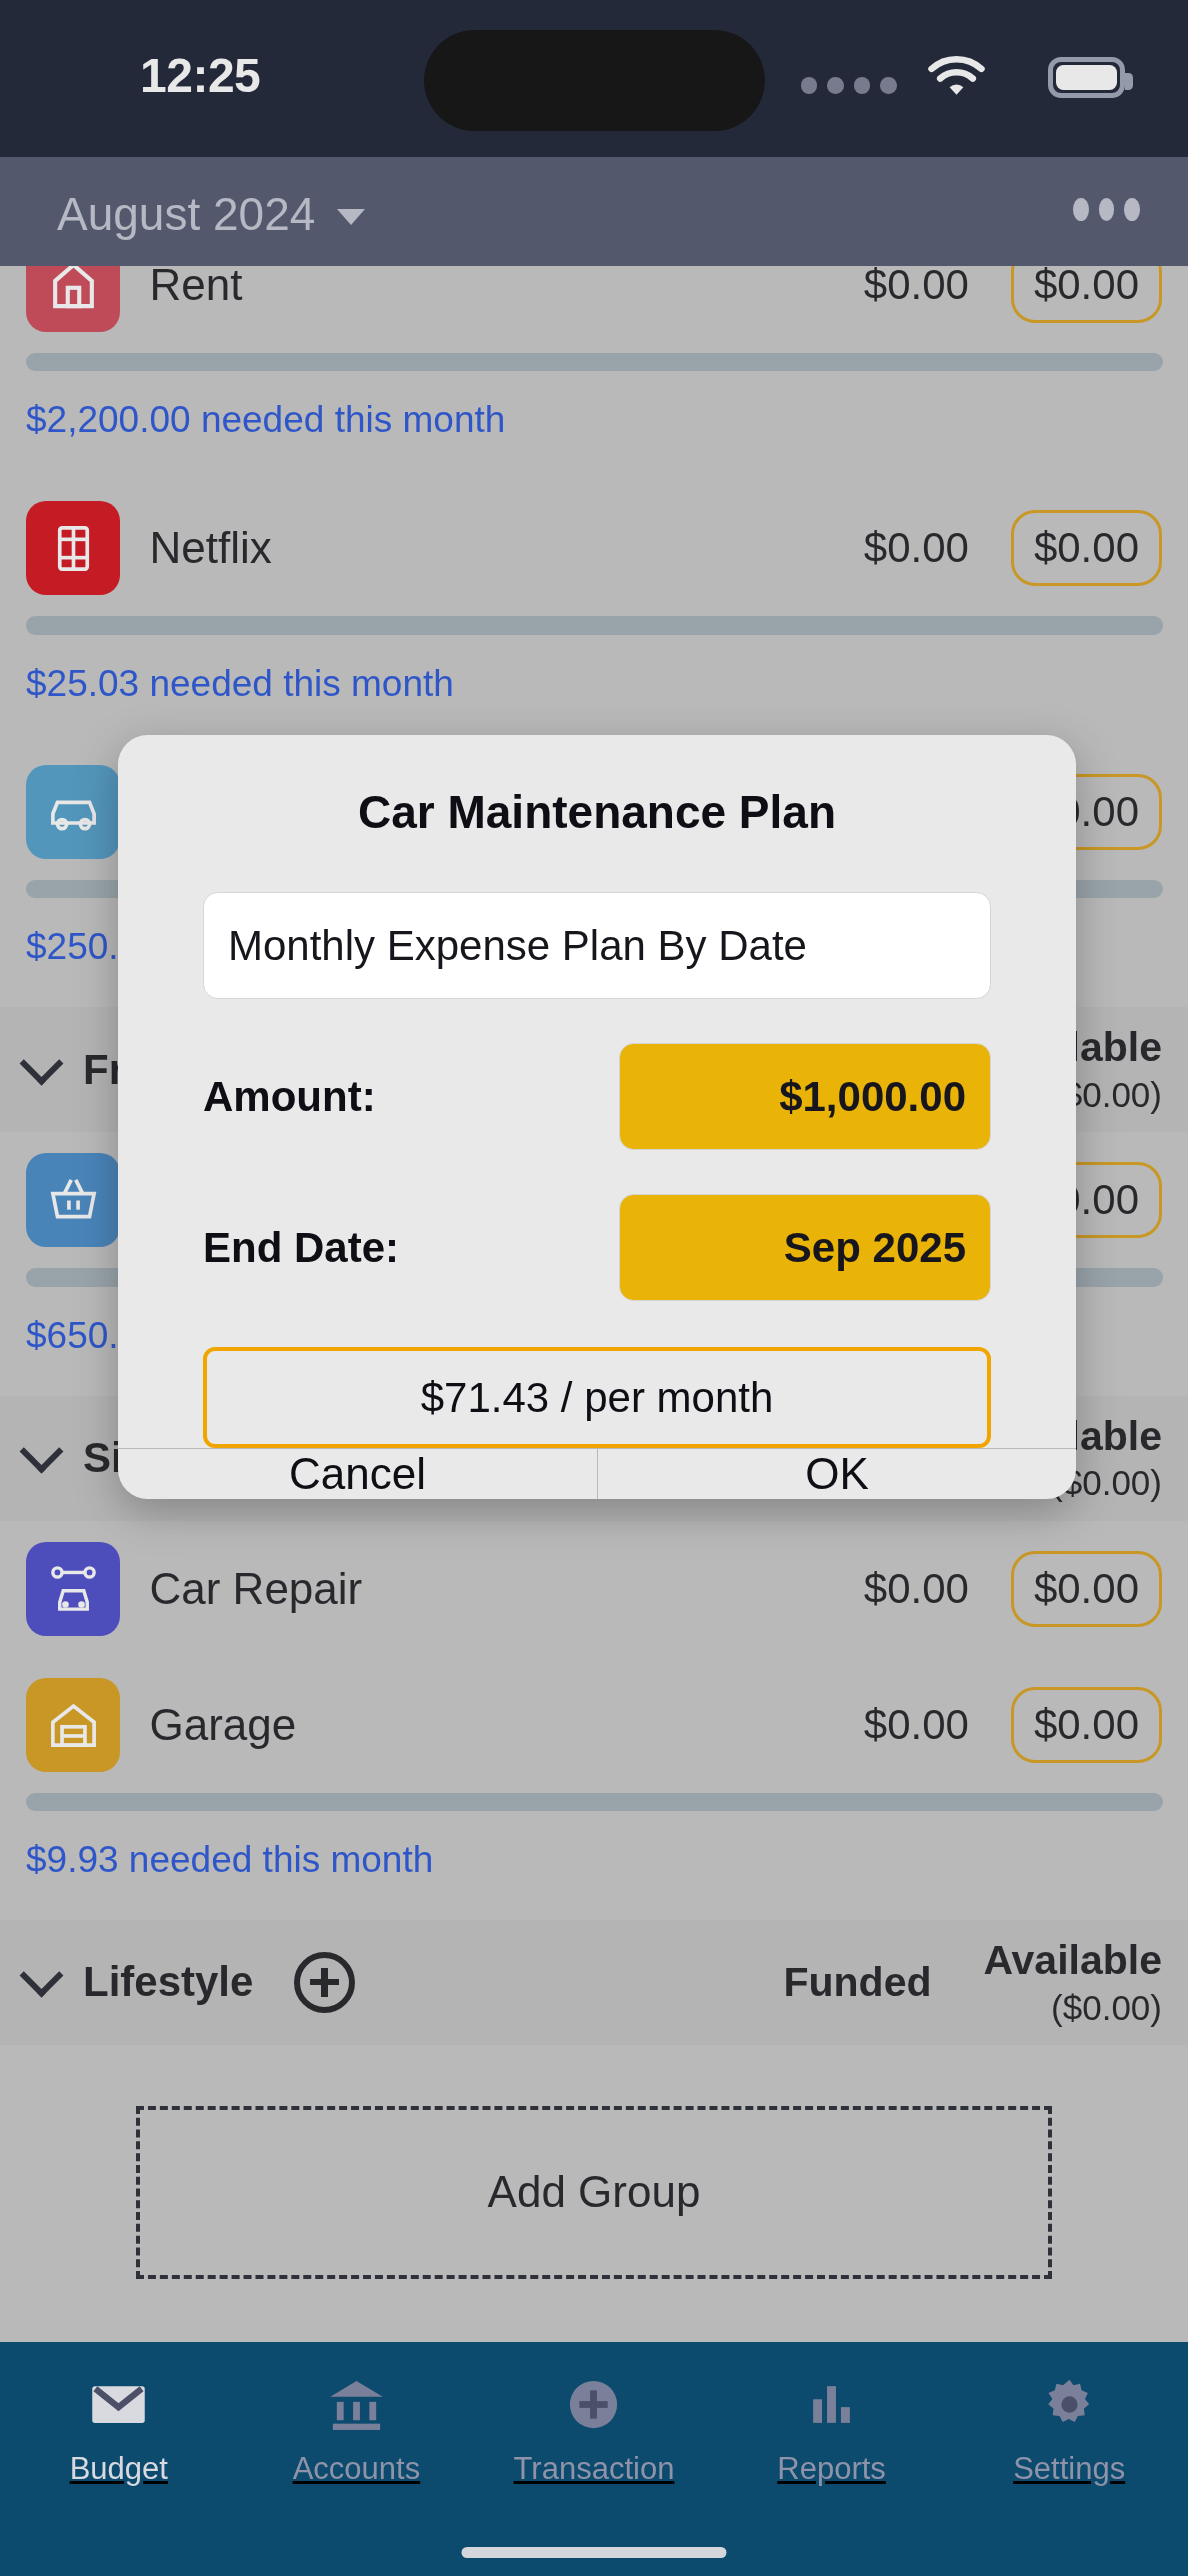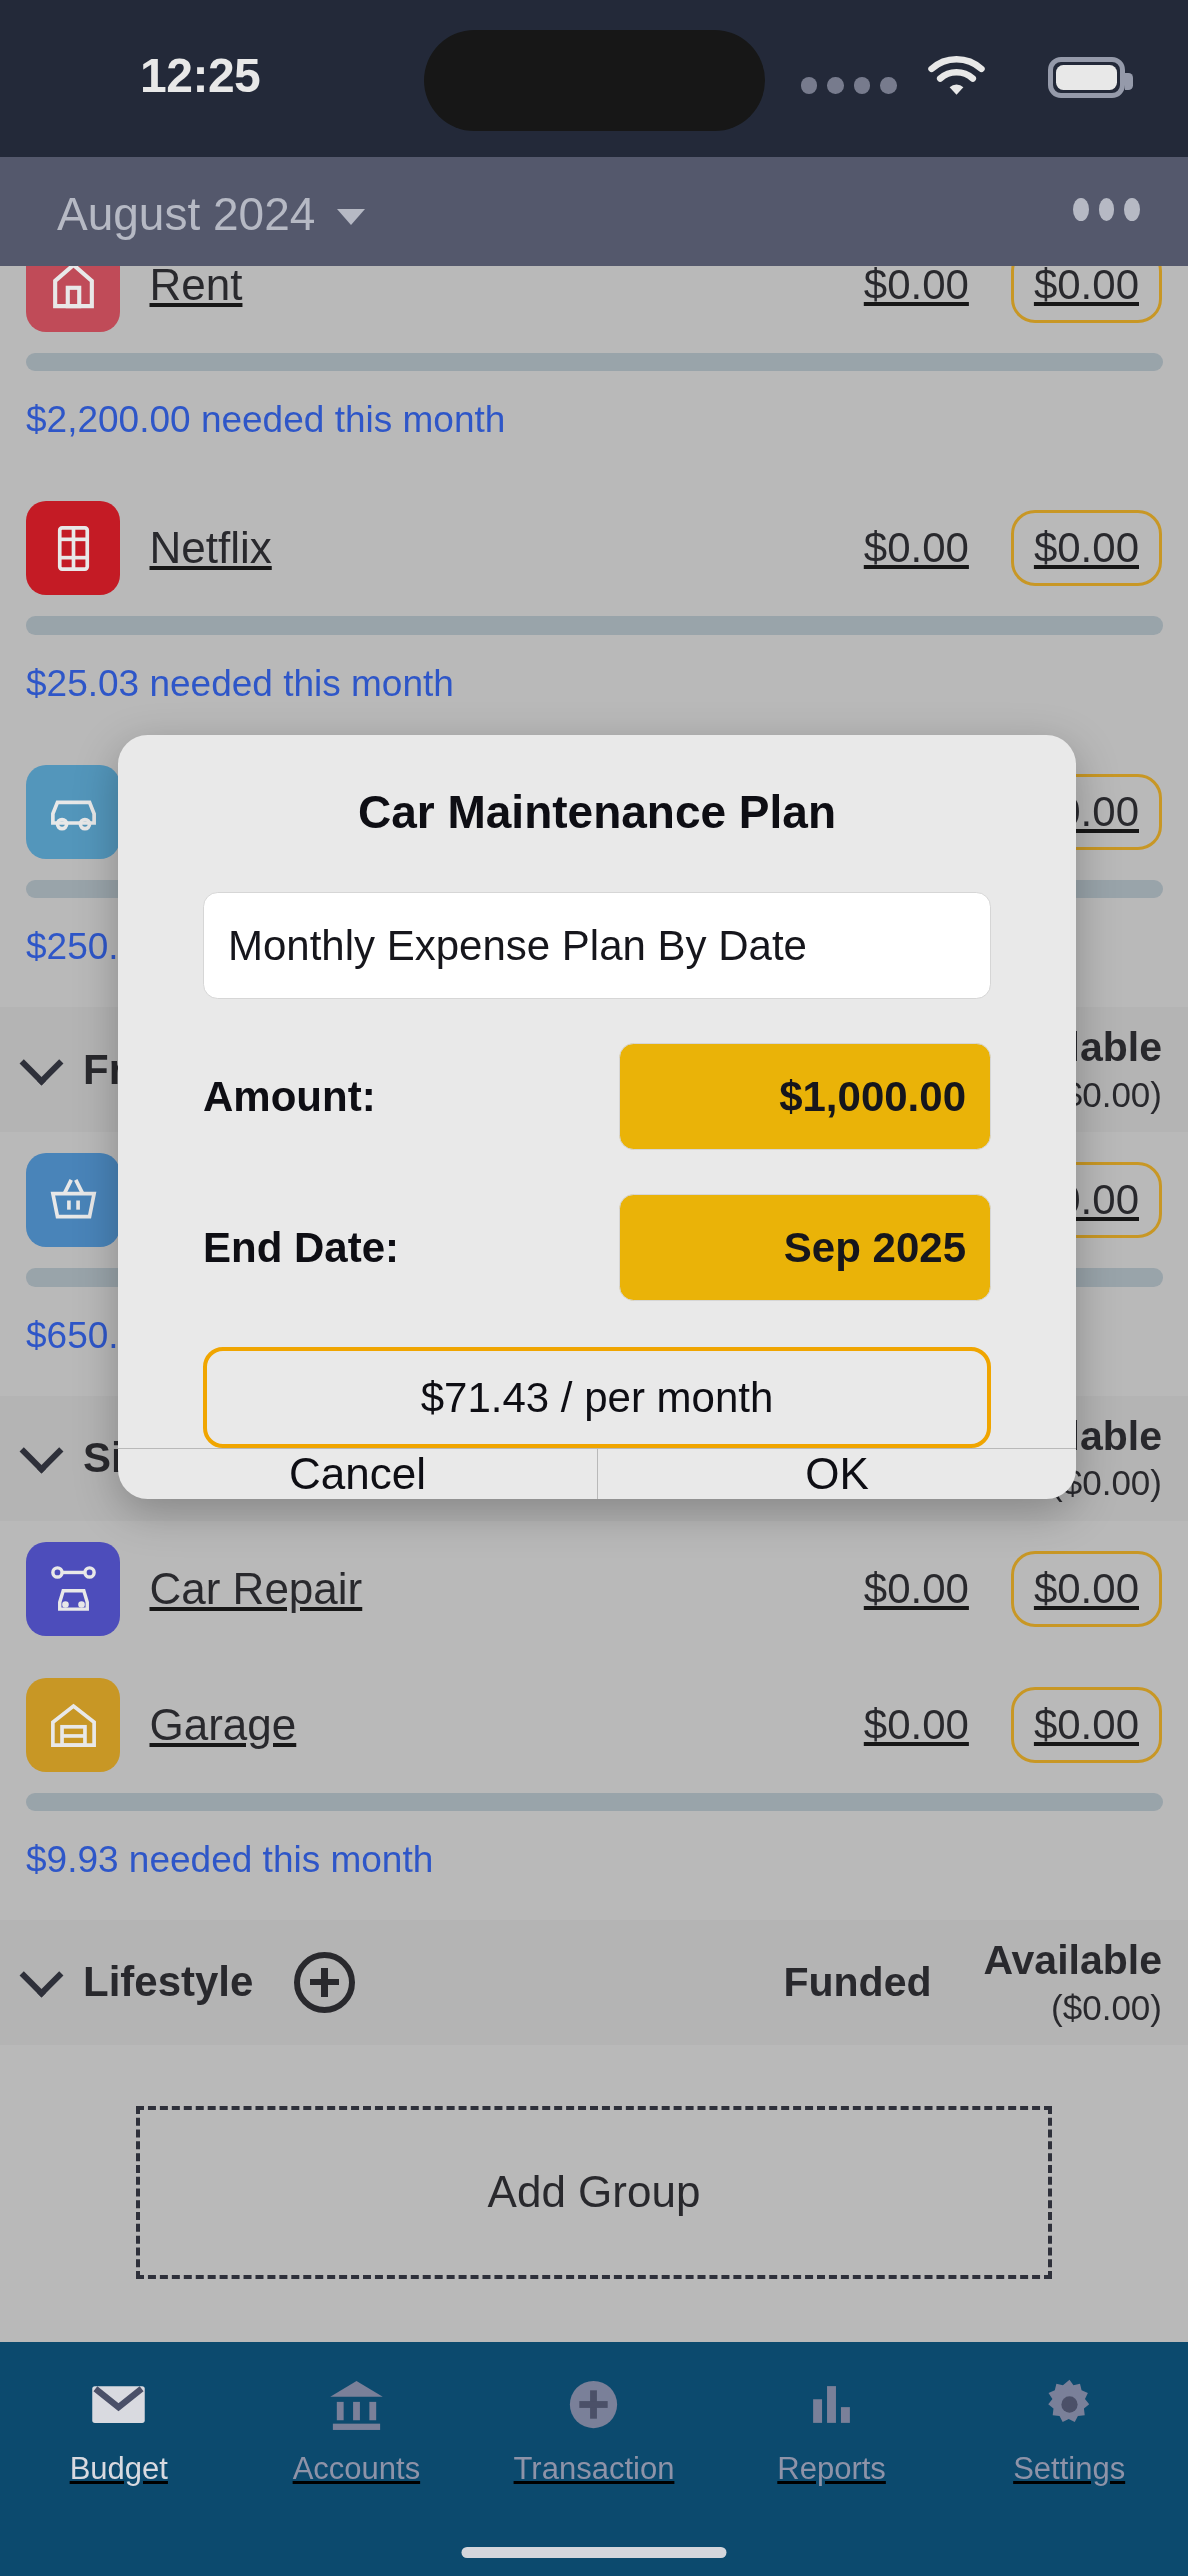--- a/index.html
+++ b/index.html
@@ -59,21 +59,21 @@
     position: absolute; right: 48px; top: 41px;
     display: flex; gap: 10px;
   }
   .header-more i { width: 15.7px; height: 23px; border-radius: 50%; background: #c2c6d4; display: block; }
 
   
   .content { position: absolute; top: 265px; left: 0; width: 1188px; bottom: 234px; background: #c6c6c6; }
 
   .row {
     position: relative; height: 136px; width: 1188px;
-    display: flex; align-items: center; padding: 0 26px; text-decoration: underline;
+    display: flex; align-items: center; padding: 0 26px;
   }
   .cat-icon {
     width: 94px; height: 94px; border-radius: 20px;
     display: flex; align-items: center; justify-content: center; flex: 0 0 auto;
   }
   .cat-icon svg { width: 55px; height: 55px; }
   .cat-name { font-size: 44px; color: #16161c; margin-left: 29.5px; flex: 1 1 auto; }
   .cat-funded { font-size: 42px; color: #16161c; margin-right: 42px; }
   .cat-avail {
     font-size: 42px; color: #16161c; border: 3.7px solid #d89d12;
@@ -141,21 +141,21 @@
     margin-top: 44px; display: flex; align-items: center; font-weight: bold;
   }
   .dlg-label { font-size: 42px; color: #0e0e14; flex: 1 1 auto; }
   .dlg-input {
     width: 372px; height: 107px; background: #eab308; border-radius: 14.7px;
     border: 1.8px solid #d6d6d6;
     display: flex; align-items: center; justify-content: flex-end; padding-right: 24px;
     font-size: 42px; color: #16161c;
   }
   .dlg-permonth {
-    margin-top: 46px; height: 101px; border: 4.6px solid #f0a500; border-radius: 20px;
+    margin-top: 46px; height: 101px; border: 4.6px solid #f0a500; border-radius: 12px;
     display: flex; align-items: center; justify-content: center;
     font-size: 42px; color: #0e0e14;
   }
   .dlg-actions {
     height: 144px; border-top: 1.8px solid #b9b9b9; display: flex;
   }
   .dlg-btn {
     flex: 1 1 50%; display: flex; align-items: center; justify-content: center;
     font-size: 44px; color: #0e0e14;
   }

